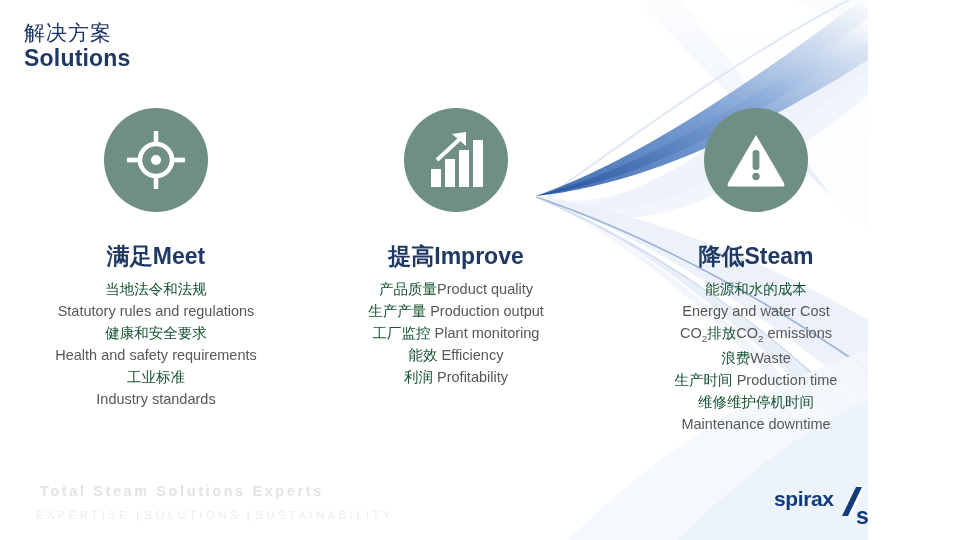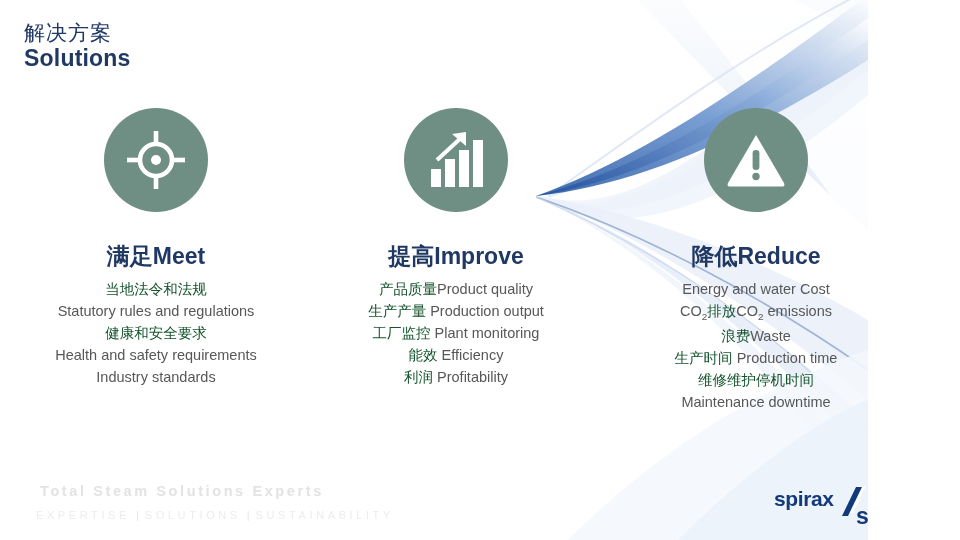--- a/index.html
+++ b/index.html
@@ -140,20 +140,21 @@
         </svg>
       </div>
       <div class="col-heading">
         <span class="cn">满足</span><span>Meet</span>
       </div>
       <div class="col-lines">
         <div class="line"><span class="cn">当地法令和法规</span></div>
         <div class="line"><span>Statutory rules and regulations</span></div>
         <div class="line"><span class="cn">健康和安全要求</span></div>
         <div class="line"><span>Health and safety requirements</span></div>
+        <div class="line"><span class="cn">工业标准</span></div>
         <div class="line"><span>Industry standards</span></div>
       </div>
     </div>
 
     <div class="col c2">
       <div class="icon-circle">
         <svg width="62" height="62" viewBox="0 0 62 62" xmlns="http://www.w3.org/2000/svg">
           <g fill="#ffffff">
             <rect x="6" y="40" width="10" height="18"></rect>
             <rect x="20" y="30" width="10" height="28"></rect>
@@ -180,23 +181,24 @@
 
     <div class="col c3">
       <div class="icon-circle">
         <svg width="62" height="62" viewBox="0 0 62 62" xmlns="http://www.w3.org/2000/svg">
           <path d="M31 6 L59 54 Q60.5 57.5 56.5 57.5 L5.5 57.5 Q1.5 57.5 3 54 Z" fill="#ffffff"></path>
           <rect x="27.6" y="21" width="6.8" height="20" rx="3.2" fill="#6f8f85"></rect>
           <circle cx="31" cy="47.5" r="3.7" fill="#6f8f85"></circle>
         </svg>
       </div>
       <div class="col-heading">
-        <span class="cn">降低</span><span>Reduce</span>
+        <span class="cn">降低</span><span>Steam</span>
       </div>
       <div class="col-lines">
+        <div class="line"><span class="cn">能源和水的成本</span></div>
         <div class="line"><span>Energy and water Cost</span></div>
         <div class="line">
           <span>CO<sub>2</sub></span><span class="cn">排放</span><span>CO<sub>2</sub></span><span> emissions</span>
         </div>
         <div class="line"><span class="cn">浪费</span><span>Waste</span></div>
         <div class="line"><span class="cn">生产时间</span> <span>Production time</span></div>
         <div class="line"><span class="cn">维修维护停机时间</span></div>
         <div class="line"><span>Maintenance downtime</span></div>
       </div>
     </div>

